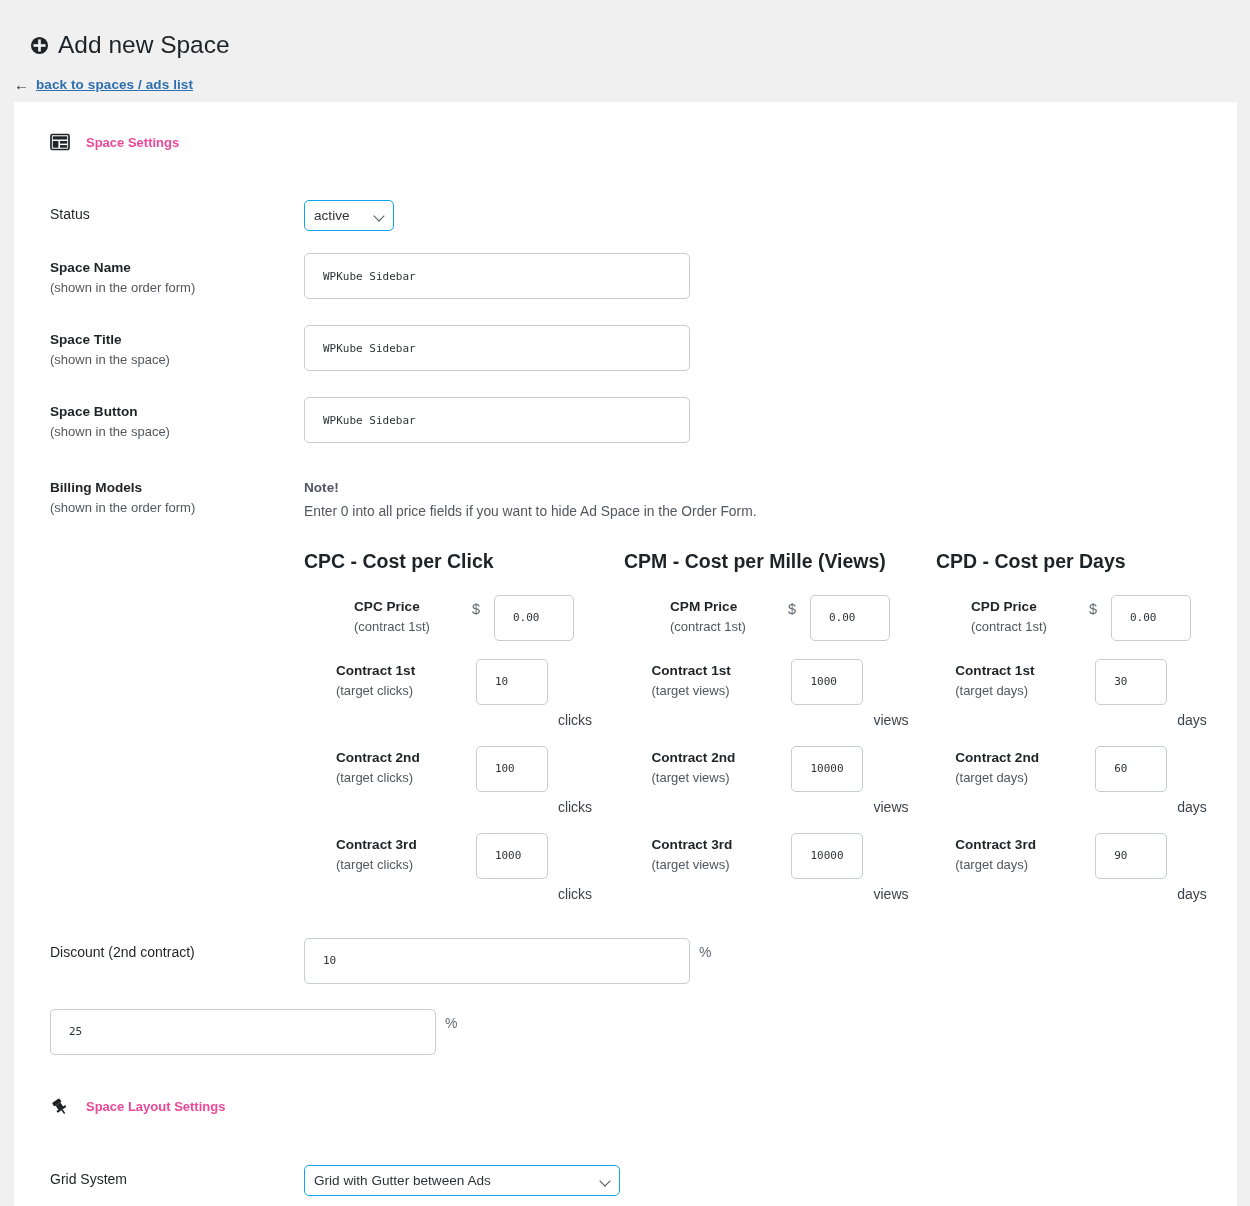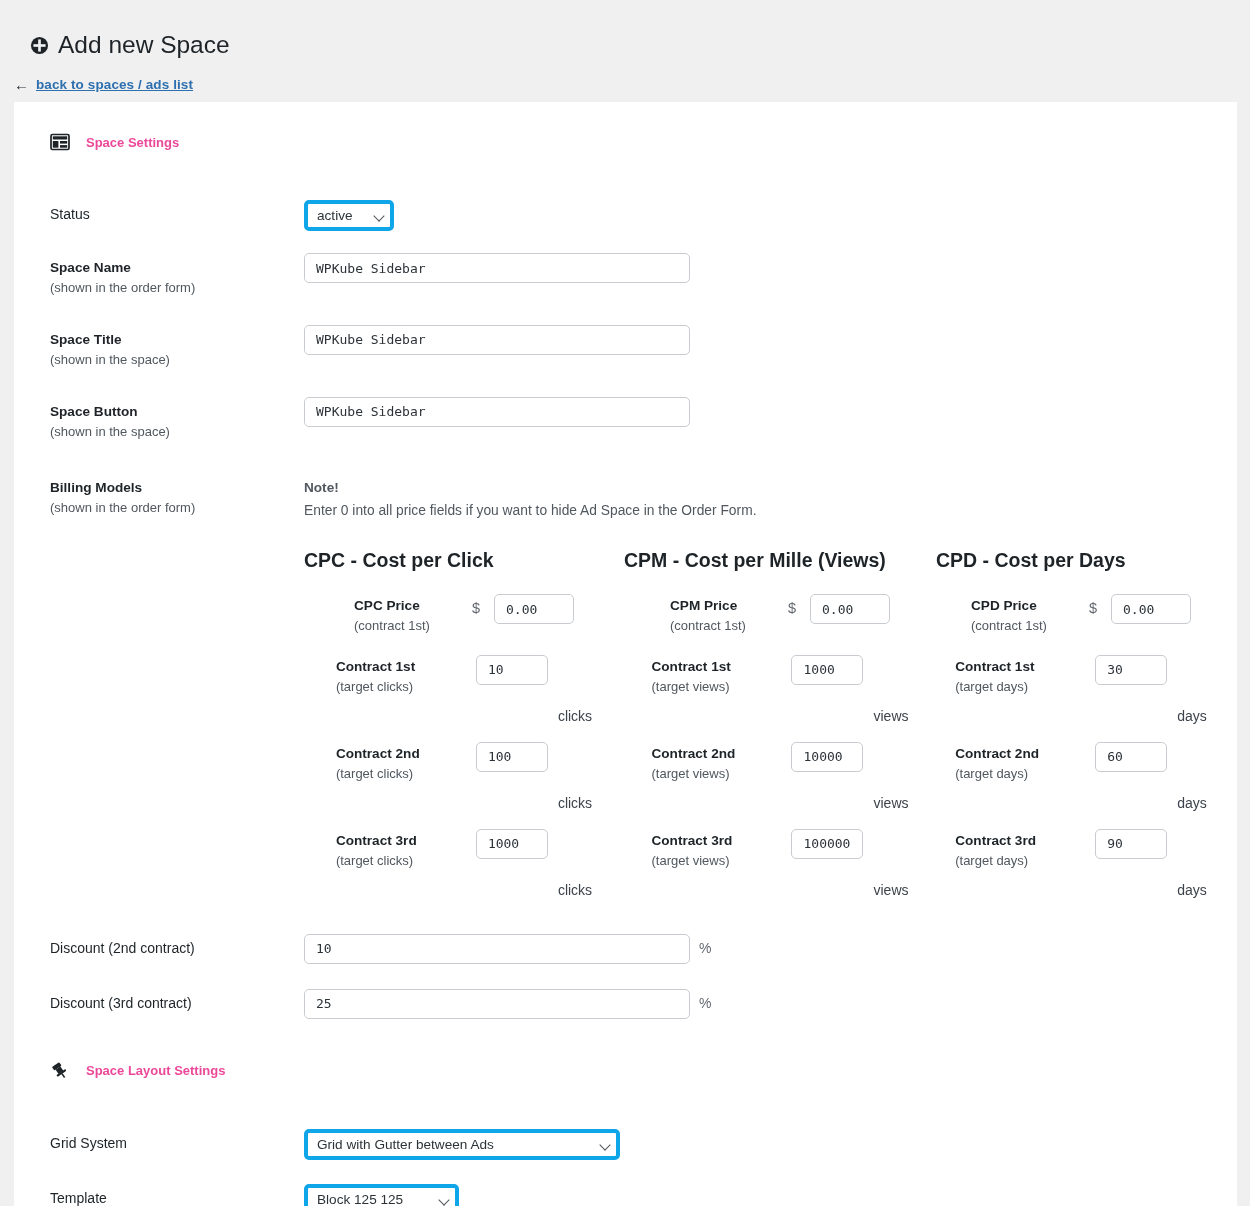--- a/index.html
+++ b/index.html
@@ -103,40 +103,40 @@
     font-weight: 400;
     color: #50575e;
     line-height: 1.6;
   }
   .form-label.single .main { font-weight: 400; font-size: 14px; }
   .form-control { flex: 1 1 auto; }
 
   
   input[type="text"] {
     font-family: "DejaVu Sans Mono", "Liberation Mono", monospace;
-    font-size: 13px;
+    font-size: 11px;
     color: #2c3338;
     border: 1px solid #c8ccd0;
     border-radius: 5px;
     background: #fff;
-    padding: 5px 11px;
-    height: 30px;
+    padding: 5px 18px;
+    height: 46px;
     line-height: 18px;
     outline: none;
   }
   .input-wide { width: 386px; }
   .input-discount { width: 386px; }
   .input-price { width: 80px; }
   .input-qty { width: 72px; }
 
   select {
     font-family: "Liberation Sans", sans-serif;
     font-size: 13.6px;
     color: #2c3338;
-    border: 4px solid #0ea5e9;
+    border: 1px solid #0ea5e9;
     border-radius: 5px;
     background: #fff;
     padding: 4px 26px 4px 9px;
     height: 31px;
     appearance: none;
     -webkit-appearance: none;
     outline: none;
   }
   .select-wrap {
     position: relative;
@@ -479,23 +479,20 @@
     </div>
     <div class="form-control inline-flex">
       <input type="text" class="input-discount" value="10" style="">
       <span class="pct">%</span>
     </div>
   </div>
 
   <div style="height:25px"></div>
 
   <div class="form-row">
-    <div class="form-label single">
-      <span class="main">Discount (3rd contract)</span>
-    </div>
     <div class="form-control inline-flex">
       <input type="text" class="input-discount" value="25" style="">
       <span class="pct">%</span>
     </div>
   </div>
 
   <div style="height:42px"></div>
 
   <h2 class="section-heading">
     <span class="icon">

